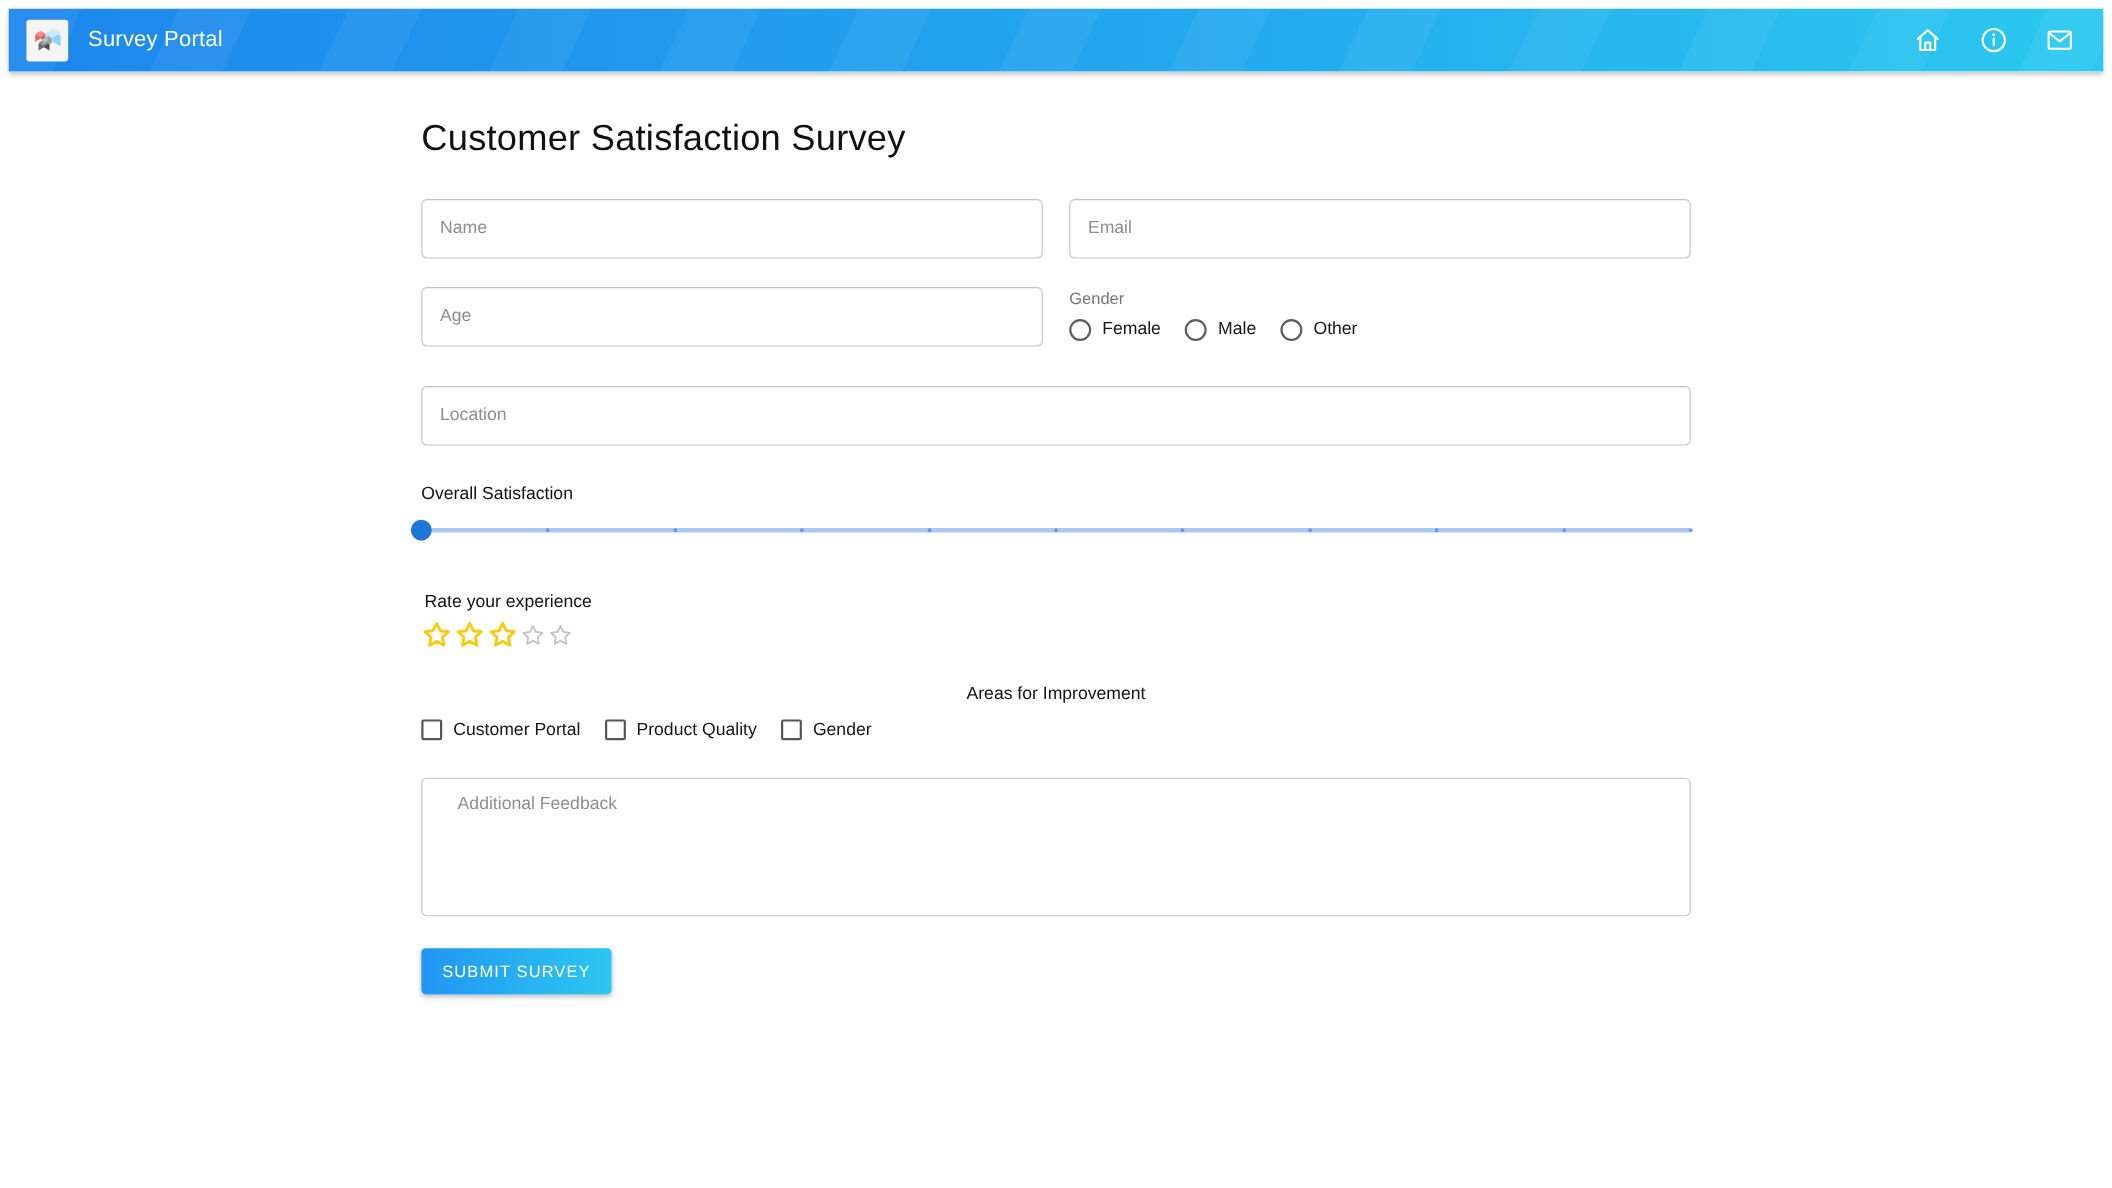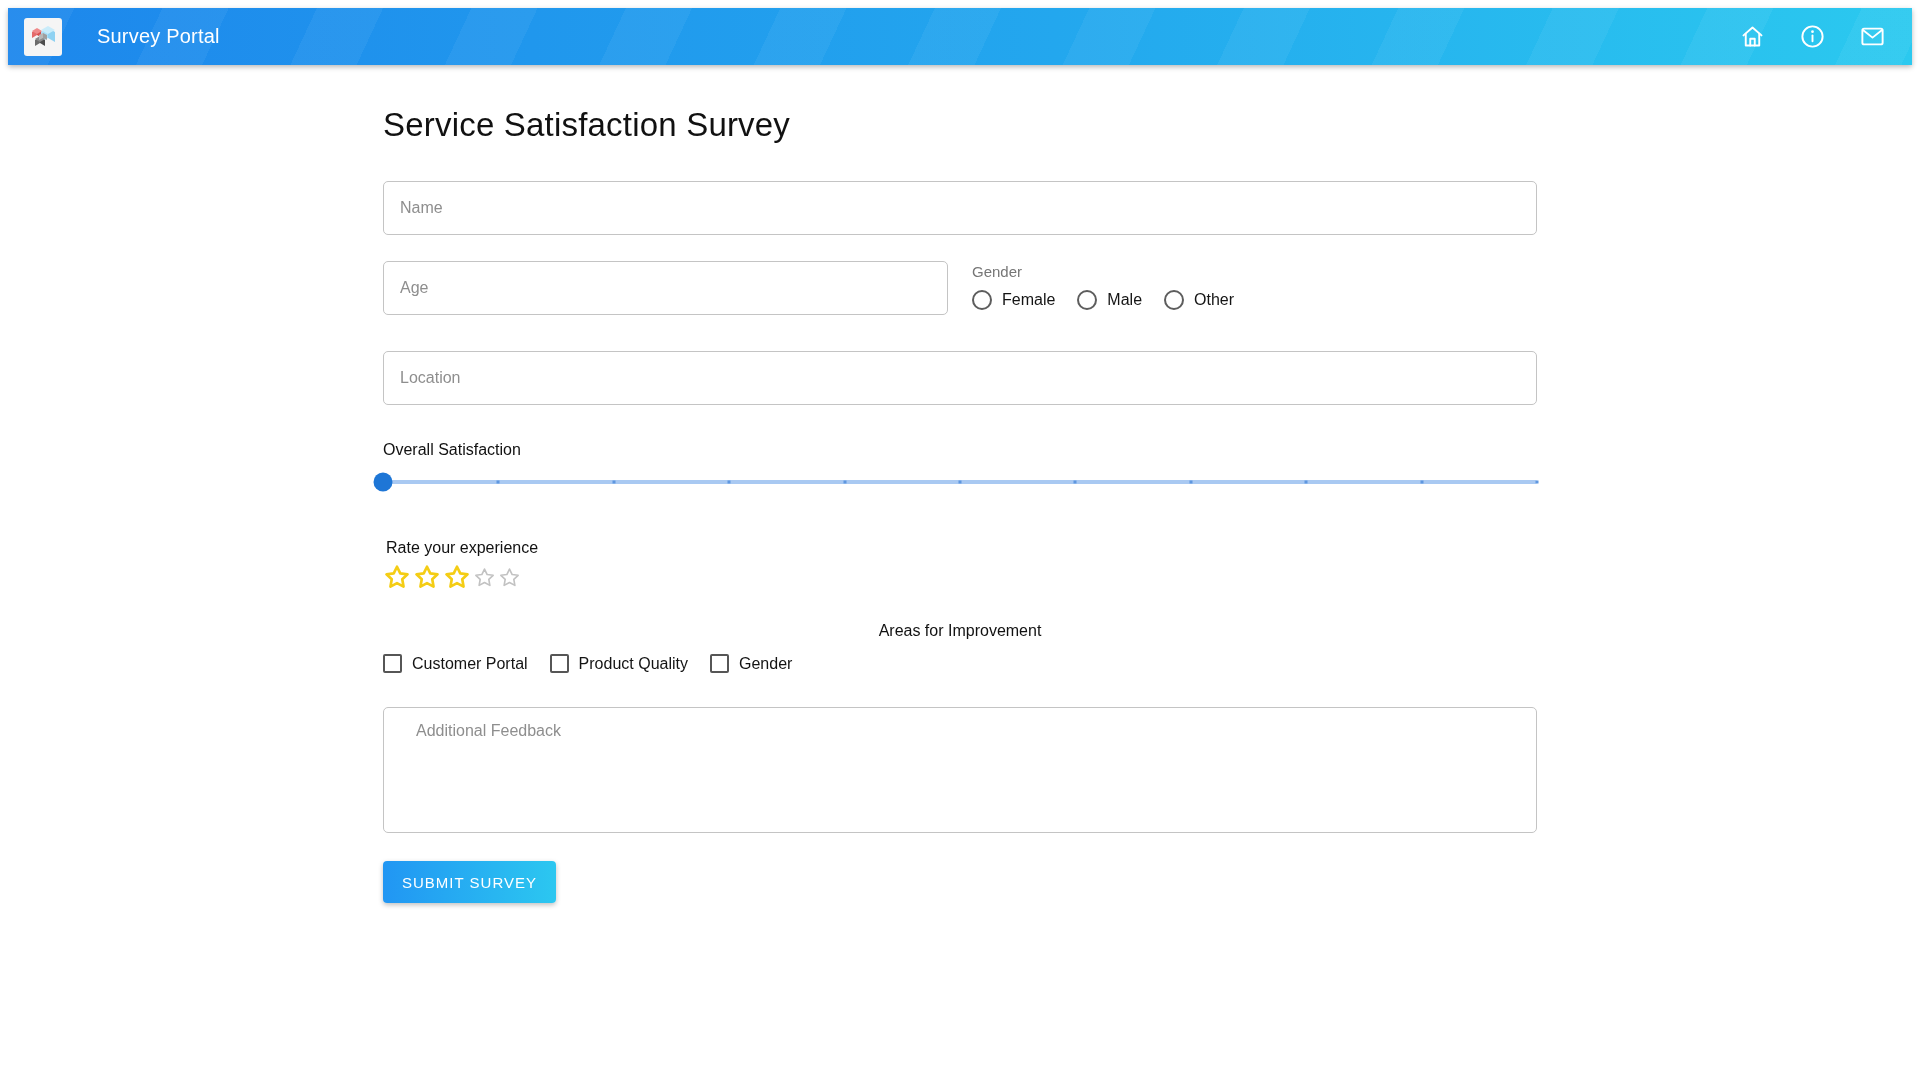--- a/index.html
+++ b/index.html
@@ -10,21 +10,20 @@
   
   .appbar {
     margin: 8px 8px 0 8px;
     height: 57px;
     display: flex;
     align-items: center;
     padding: 0 20px 0 16px;
     background: linear-gradient(90deg, #1d87ec 0%, #23a7ee 55%, #2bc9ef 100%);
     box-shadow: 0 2px 5px rgba(0,0,0,0.28);
     position: relative;
-    gap: 17px;
   }
   .appbar::after {
     content: ""; position: absolute; inset: 0;
     background: repeating-linear-gradient(115deg, rgba(255,255,255,0.05) 0 60px, rgba(255,255,255,0) 60px 140px);
     pointer-events: none;
   }
   .logo-box {
     width: 38px; height: 38px; background: #f5f5f5; border-radius: 3px;
     display: flex; align-items: center; justify-content: center;
     margin-right: 18px; z-index: 1;
@@ -155,26 +154,29 @@
     <div class="icon-btn">
       <svg viewBox="0 0 24 24">
         <rect x="3" y="5" width="18" height="14" rx="1.5"></rect>
         <path d="M3.5 6.2 L12 13 L20.5 6.2"></path>
       </svg>
     </div>
   </div>
 </header>
 
 <main class="container">
-  <h1 class="page-title">Service Satisfaction Survey</h1>
+  <h1 class="page-title">Customer Satisfaction Survey</h1>
 
   
   <div class="row">
     <div class="col">
       <input class="text-input" type="text" placeholder="Name" style="">
+    </div>
+    <div class="col">
+      <input class="text-input" type="text" placeholder="Email" style="">
     </div>
   </div>
 
   
   <div class="row" style="margin-bottom:36px;">
     <div class="col">
       <input class="text-input" type="text" placeholder="Age" style="">
     </div>
     <div class="col">
       <div class="field-label-gray">Gender</div>

